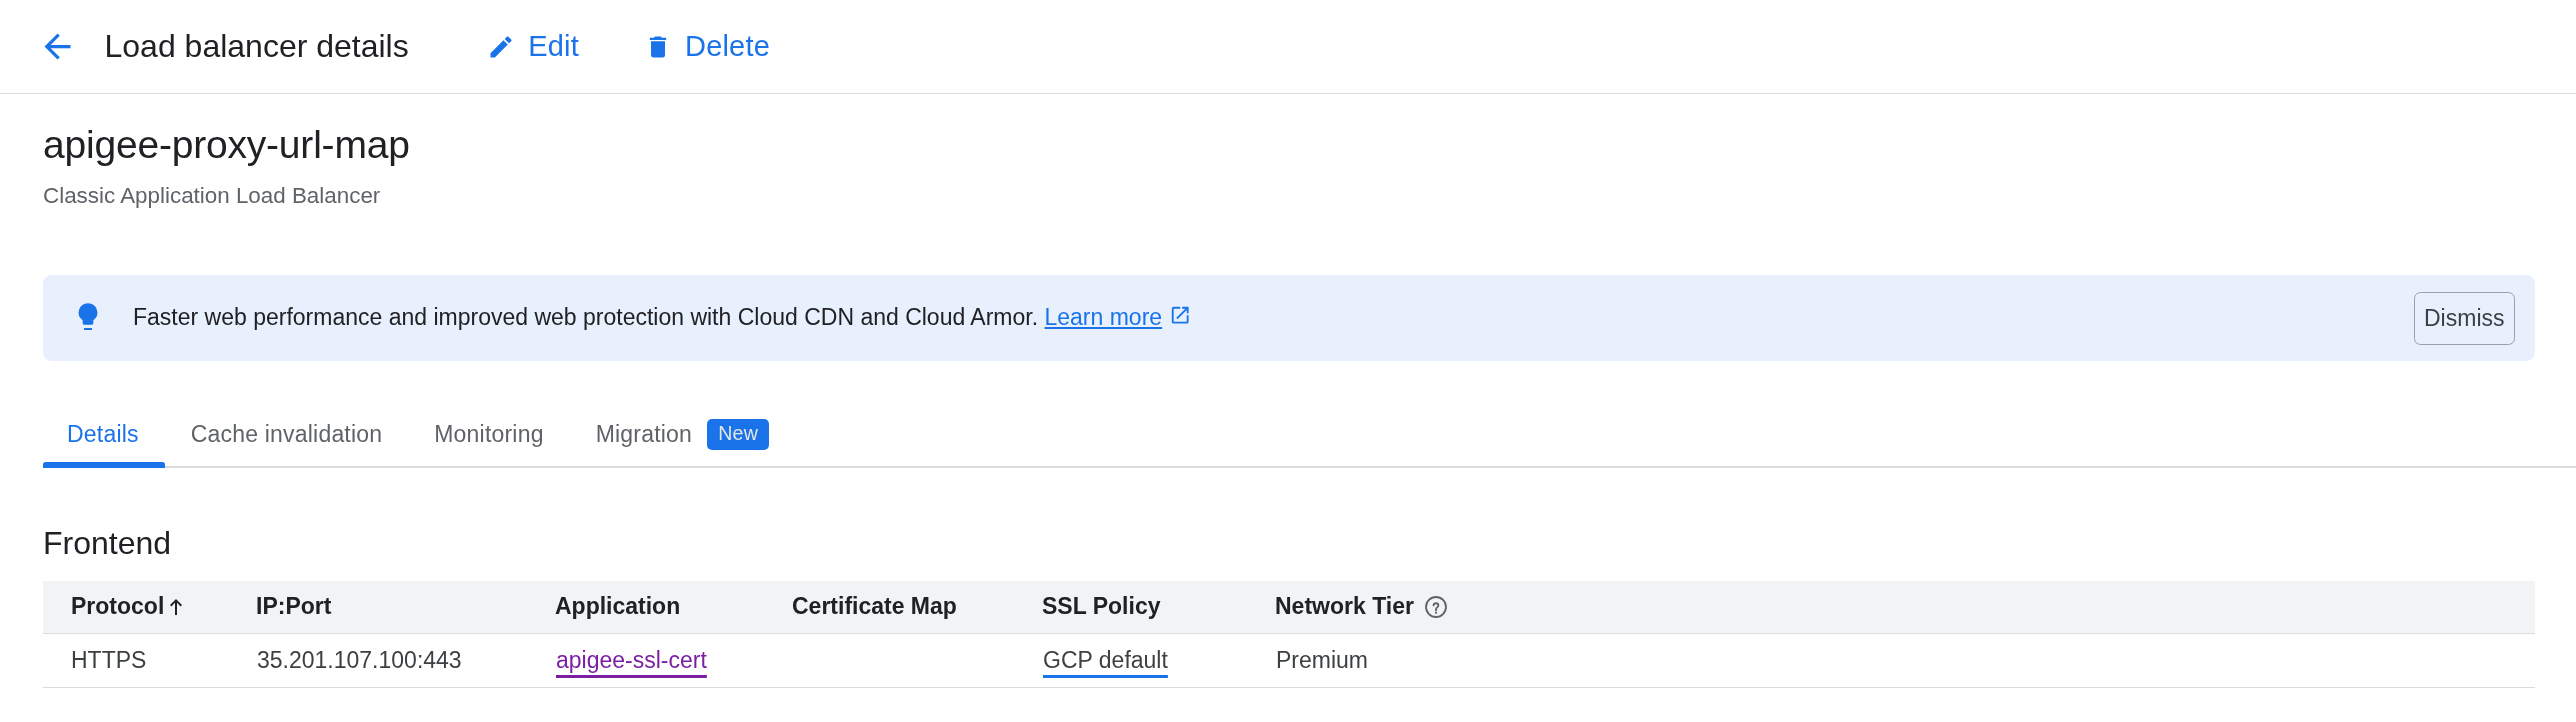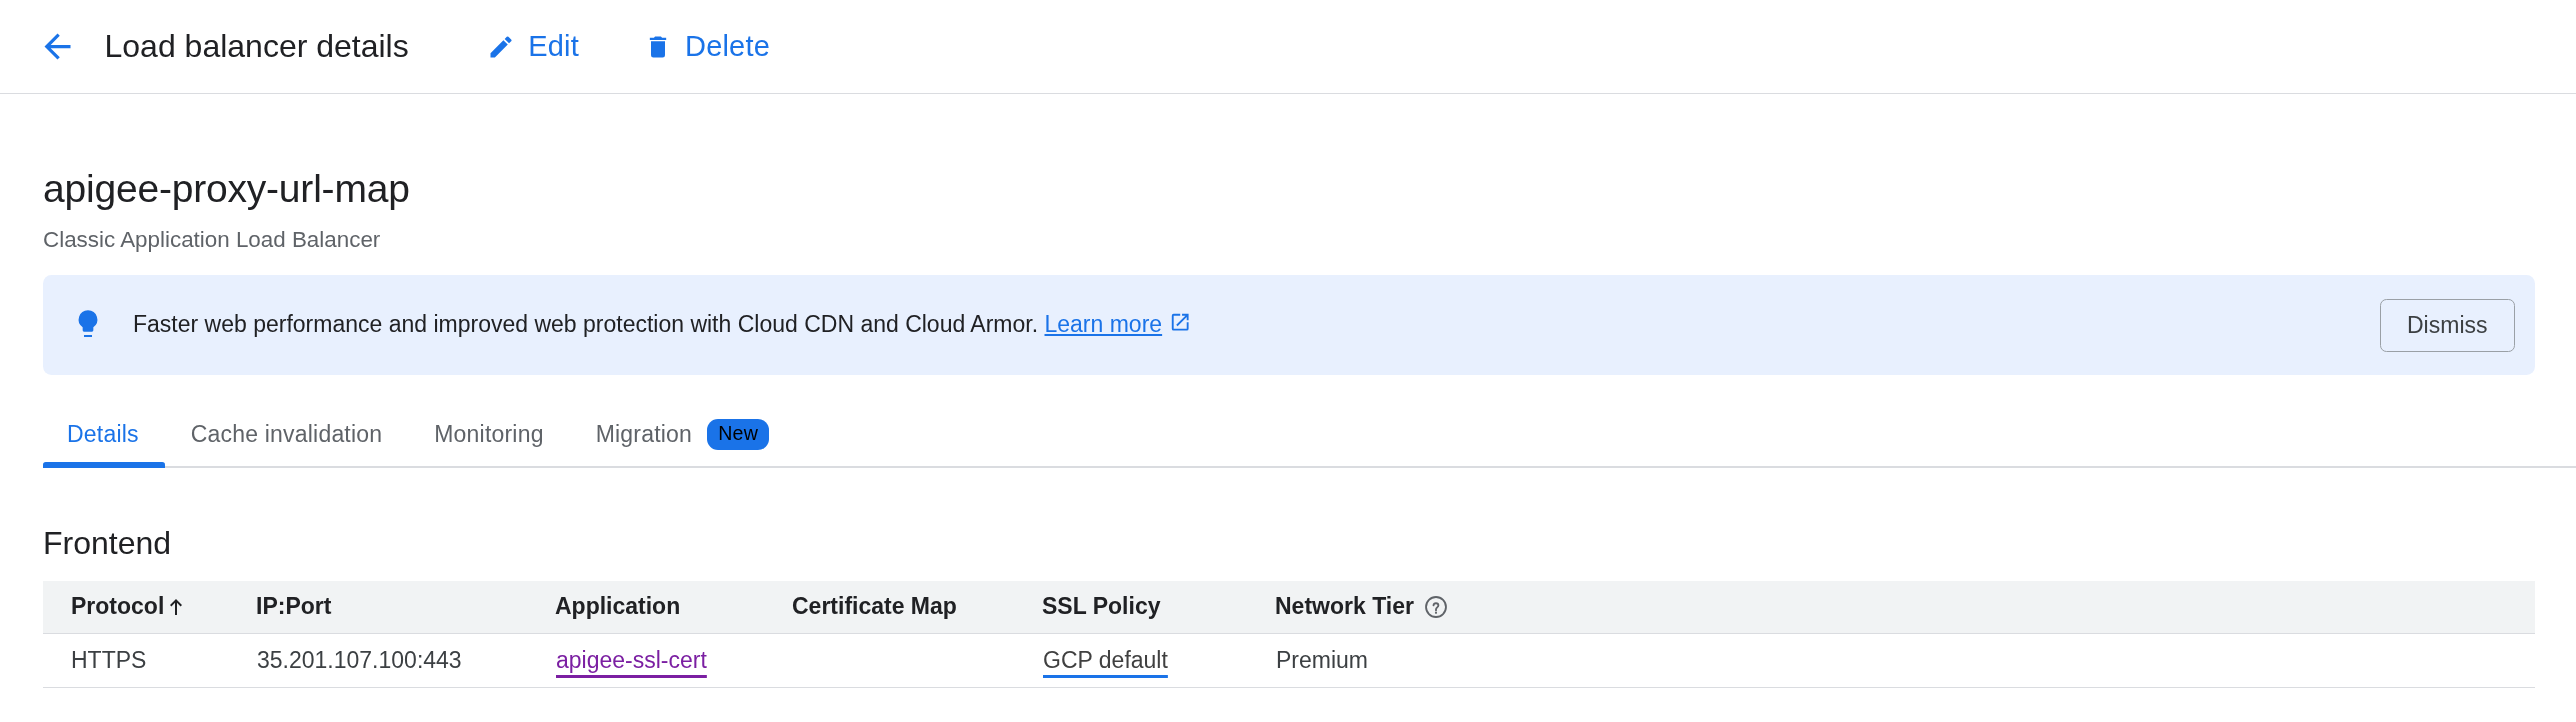--- a/index.html
+++ b/index.html
@@ -66,21 +66,21 @@
     border-radius: 5.6px;
   }
   .action-btn .ico { display: flex; align-items: center; flex: 0 0 auto; }
   .action-btn svg { display: block; }
   .gap-edit-delete { width: 24px; }
   .gap-delete-view { width: 24px; }
 
   
   .title-block {
     position: absolute;
-    left: 43px; top: 125px; margin-top: 44px;
+    left: 43px; top: 125px;
   }
   .page-title {
     font-size: 39px;
     color: #202124;
     font-weight: 400;
     line-height: 1;
     letter-spacing: -0.2px;
     white-space: nowrap;
   }
   .page-subtitle {
@@ -89,21 +89,21 @@
     color: #5f6368;
     font-weight: 400;
     white-space: nowrap;
   }
 
   
   .banner {
     position: absolute;
     left: 43px; top: 275px;
     width: 2492px;
-    height: 100px;
+    height: 86px;
     background: #e8f0fe;
     border-radius: 8.4px;
     display: flex;
     align-items: center;
     padding: 0 20.5px 0 0;
   }
   .banner-icon {
     width: 90px;
     display: flex;
     align-items: center;
@@ -129,21 +129,21 @@
   }
   .dismiss-btn {
     flex: 0 0 auto;
     border: 1.9px solid #9aa0a6;
     border-radius: 6.5px;
     background: transparent;
     color: #3c4043;
     font-size: 23px;
     font-family: "Liberation Sans", sans-serif;
     font-weight: 500;
-    padding: 12px 26px;
+    padding: 12px 9px;
     cursor: pointer;
     white-space: nowrap;
   }
 
   
   .tabs-wrap {
     position: absolute;
     left: 0; top: 401px;
     width: 2576px;
     height: 67px;
@@ -181,25 +181,25 @@
     position: absolute;
     left: 0; right: 0; bottom: 0;
     height: 5.6px;
     background: #1a73e8;
     border-radius: 2.8px 2.8px 0 0;
     z-index: 2;
   }
   .new-badge {
     margin-left: 15px;
     background: #1a73e8;
-    color: #000000;
+    color: #e5e5e5;
     font-size: 19.6px;
     font-weight: 500;
     padding: 5.6px 11.2px 6.5px;
-    border-radius: 11px;
+    border-radius: 5px;
     line-height: 1;
     letter-spacing: 0.2px;
   }
 
   
   .section-title {
     position: absolute;
     left: 43px; top: 525px;
     font-size: 32px;
     color: #202124;

